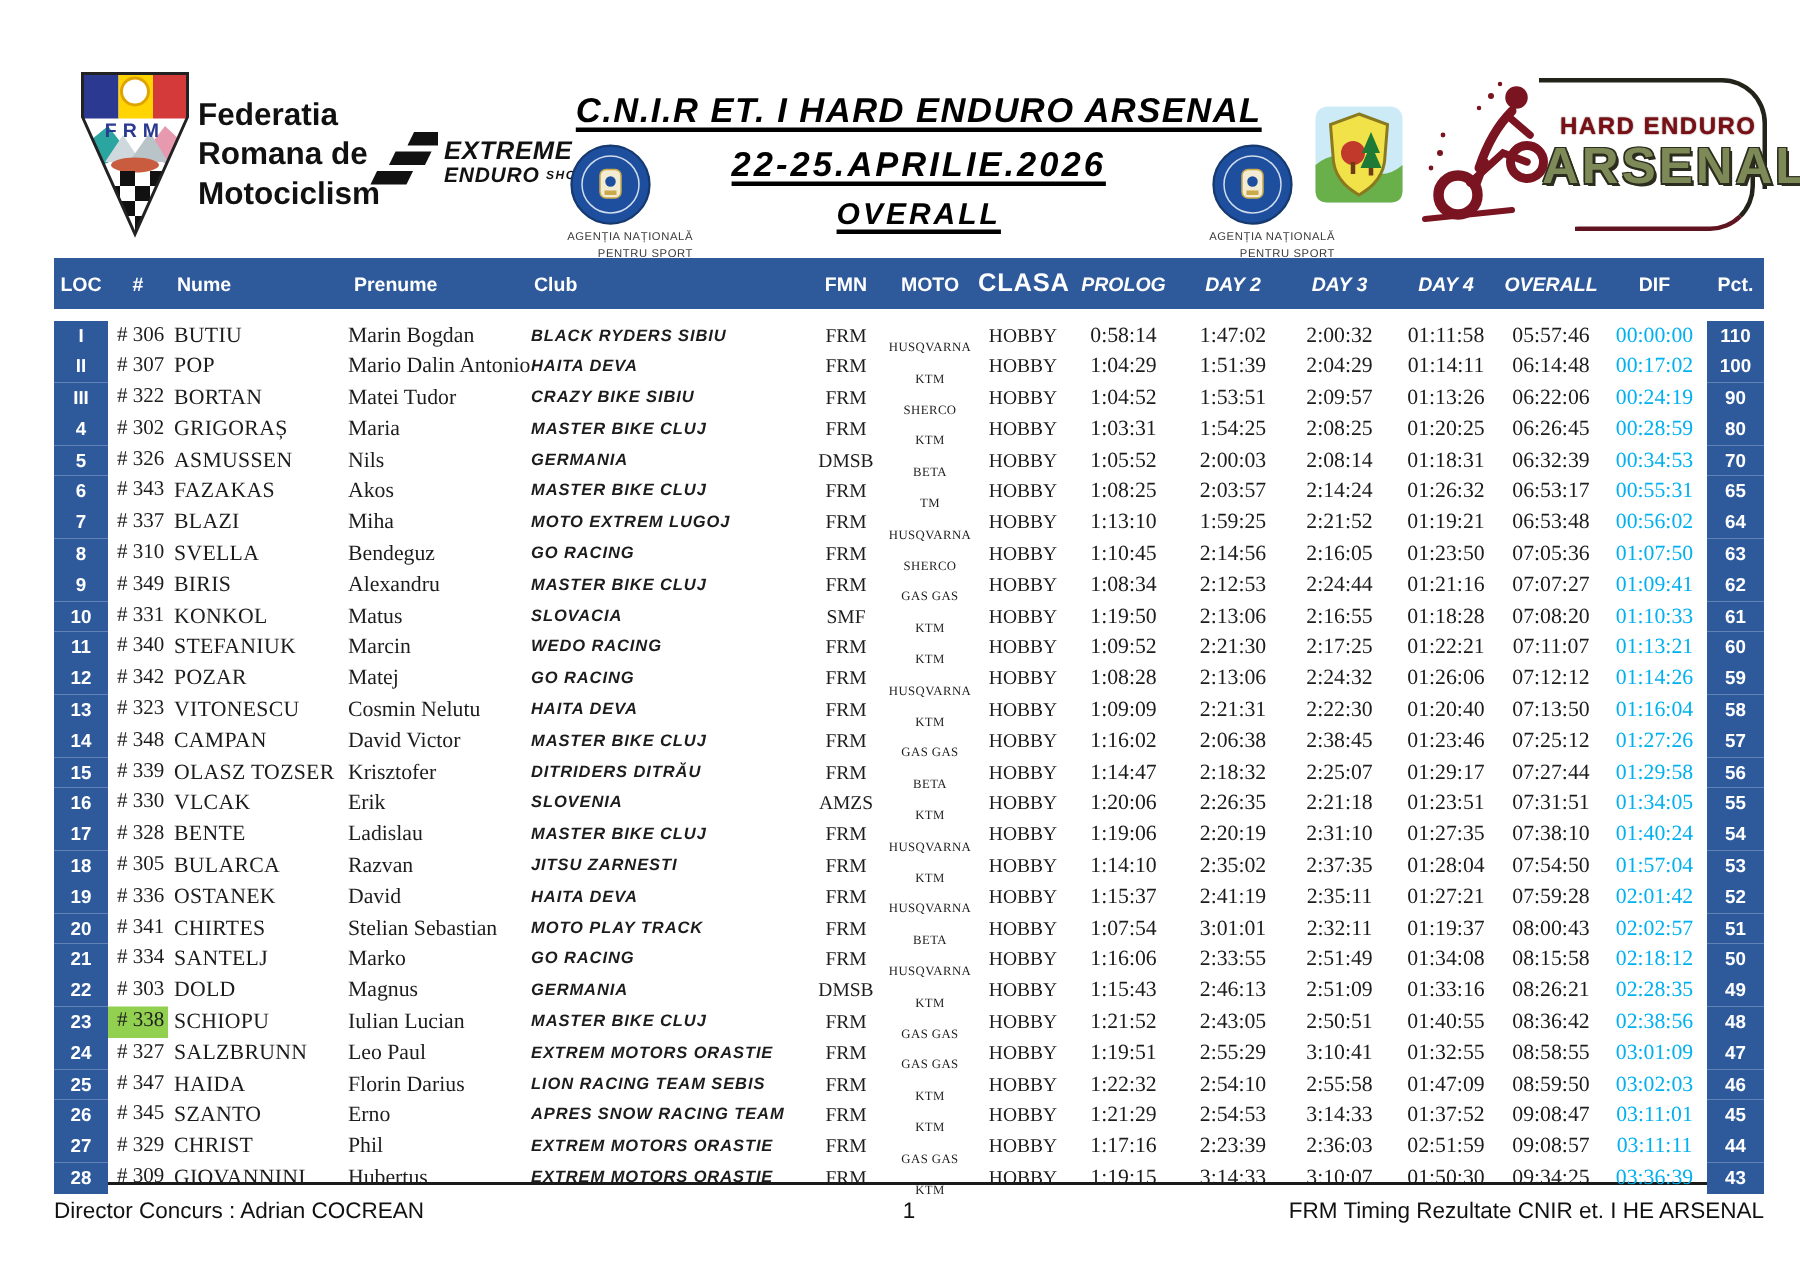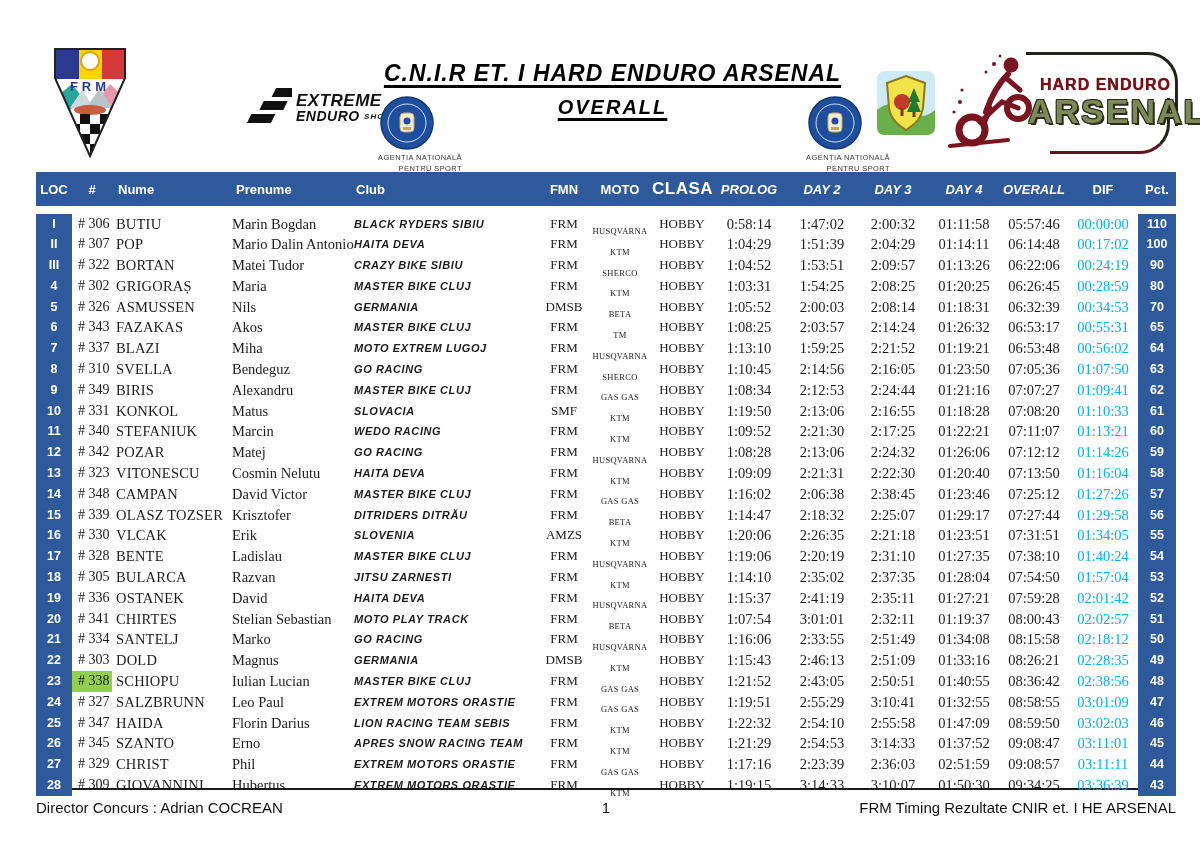--- a/index.html
+++ b/index.html
@@ -126,37 +126,43 @@
         <rect x="58" y="78" width="10" height="10" fill="#111"></rect>
         <rect x="8" y="88" width="10" height="10" fill="#111"></rect>
         <rect x="28" y="88" width="10" height="10" fill="#111"></rect>
         <rect x="48" y="88" width="10" height="10" fill="#111"></rect>
         <rect x="18" y="98" width="10" height="10" fill="#111"></rect>
         <rect x="38" y="98" width="10" height="10" fill="#111"></rect>
       </g>
       <text x="38" y="45" text-anchor="middle" font-size="13" font-weight="bold" fill="#2b3990" letter-spacing="4" font-family="Liberation Sans,sans-serif">FRM</text>
       <path d="M3,3 L73,3 L73,32 L38,110 L3,32 Z" fill="none" stroke="#222" stroke-width="2"></path>
     </svg>
+    <div class="frm-name">
+      <div>Federatia</div>
+      <div>Romana de</div>
+      <div>Motociclism</div>
+    </div>
 
     <div class="extreme">
       <svg width="46" height="46" viewBox="0 0 46 46">
         <g fill="#111" transform="skewX(-26) translate(20,0)">
           <rect x="12" y="4" width="24" height="9"></rect>
           <rect x="6" y="17" width="24" height="9"></rect>
           <rect x="0" y="30" width="24" height="9"></rect>
         </g>
       </svg>
       <div class="ex-text">
         <div class="ex-l1">EXTREME</div>
         <div class="ex-l2"><span>ENDURO</span> <span class="ex-shop">SHOP</span></div>
       </div>
     </div>
 
     <div class="title">
       <div class="t1">C.N.I.R ET. I HARD ENDURO ARSENAL</div>
+      <div class="t2">22-25.APRILIE.2026</div>
       <div class="t3">OVERALL</div>
     </div>
 
     <svg class="gov left" viewBox="0 0 54 54">
       <circle cx="27" cy="27" r="26" fill="#1d4f9e" stroke="#16396f" stroke-width="1.5"></circle>
       <circle cx="27" cy="27" r="19" fill="none" stroke="rgba(255,255,255,.8)" stroke-width="1"></circle>
       <rect x="20" y="17" width="14" height="19" rx="4" fill="#f3ecd2" stroke="#c9a94a" stroke-width="1"></rect>
       <circle cx="27" cy="25" r="3.5" fill="#1d4f9e"></circle>
       <path d="M23,31 h8 v3 h-8 z" fill="#c9a94a"></path>
     </svg>

